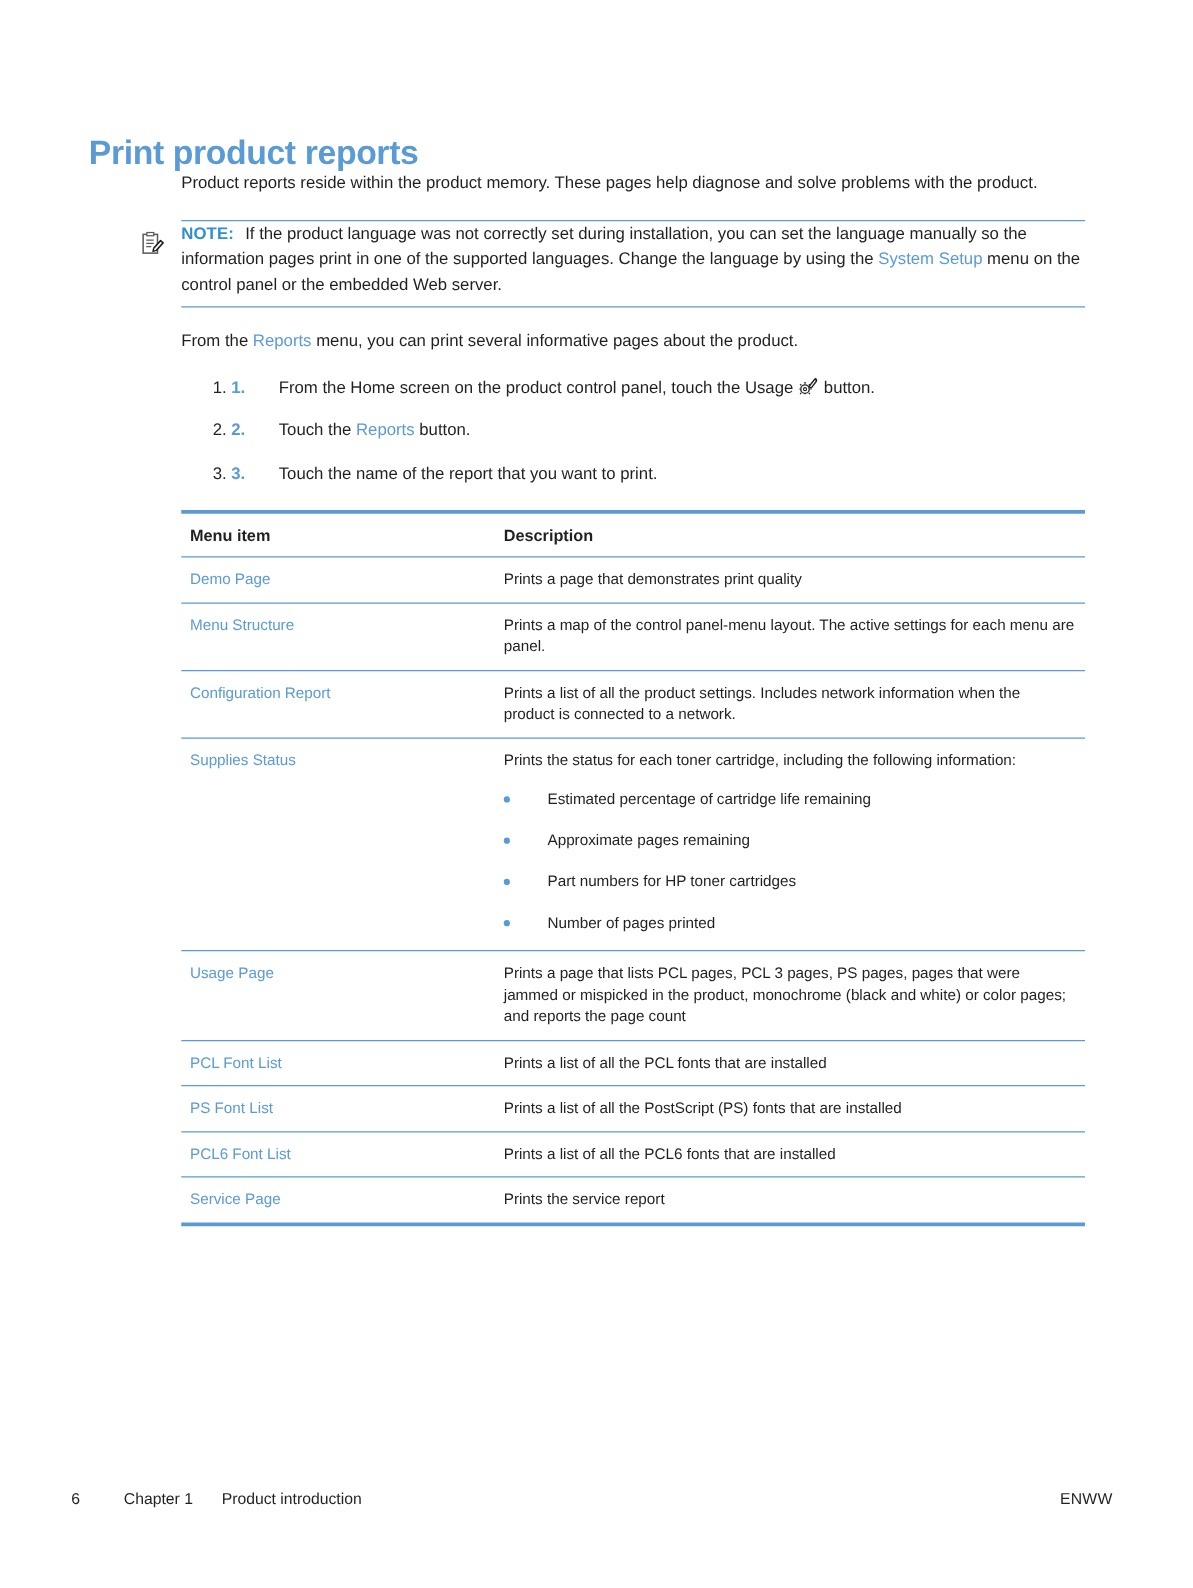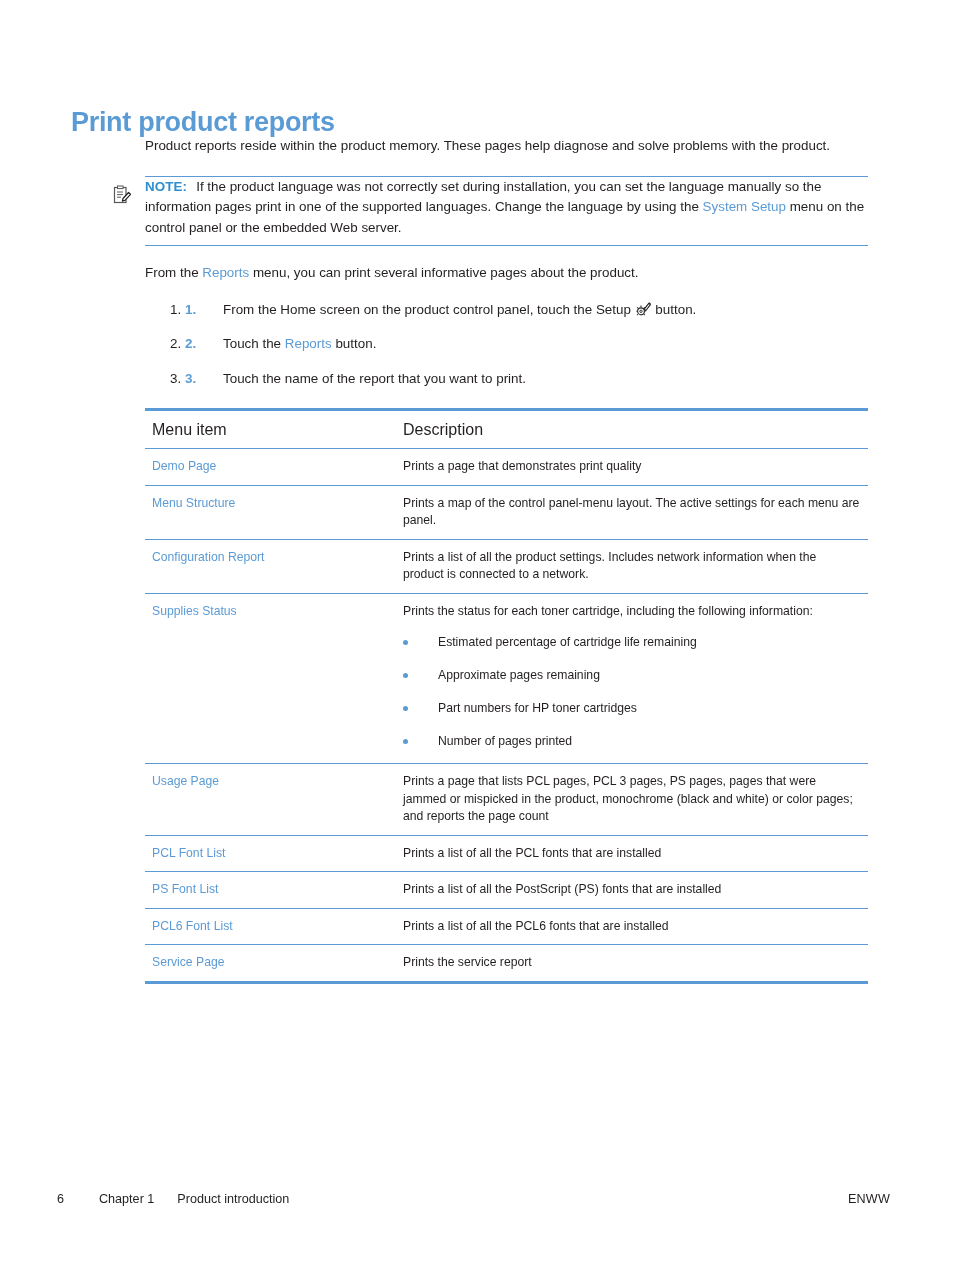--- a/index.html
+++ b/index.html
@@ -118,22 +118,22 @@
     position: absolute;
     left: 145px;
     top: 408px;
     width: 723px;
     border-collapse: collapse;
     border-top: 3.2px solid #5b9bd5;
     border-bottom: 3.2px solid #5b9bd5;
   }
   .report-table th {
     text-align: left;
-    font-size: 16px;
-    font-weight: normal;
+    font-size: 13px;
+    font-weight: bold;
     color: #231f20;
     padding: 10px 0 9px 7px;
     border-bottom: 1.6px solid #5b9bd5;
     vertical-align: top;
   }
   .report-table td {
     font-size: 12.2px;
     line-height: 17.5px;
     padding: 9px 0 9px 7px;
     border-bottom: 1px solid #5b9bd5;
@@ -210,21 +210,21 @@
       <div class="note-text">
         <span class="note-label">NOTE:</span><span class="note-gap"></span><span>If the product language was not correctly set during installation, you can set the language manually so the information pages print in one of the supported languages. Change the language by using the </span><span class="link">System Setup</span><span> menu on the control panel or the embedded Web server.</span>
       </div>
     </div>
 
     <p class="para after-note"><span>From the </span><span class="link">Reports</span><span> menu, you can print several informative pages about the product.</span></p>
 
     <ol class="steps">
 
       <li class="step">
-        <span class="step-num">1.</span><span>From the Home screen on the product control panel, touch the Setup </span><span class="inline-icon"><svg width="15" height="14" viewBox="0 0 15 14">
+        <span class="step-num">1.</span><span>From the Home screen on the product control panel, touch the Usage </span><span class="inline-icon"><svg width="15" height="14" viewBox="0 0 15 14">
             <circle cx="5" cy="9.3" r="3.4" fill="none" stroke="#231f20" stroke-width="1.1"></circle>
             <circle cx="5" cy="9.3" r="1.2" fill="none" stroke="#231f20" stroke-width="0.9"></circle>
             <g stroke="#231f20" stroke-width="1.1">
               <line x1="5" y1="4.9" x2="5" y2="3.6"></line>
               <line x1="5" y1="14.9" x2="5" y2="13.7"></line>
               <line x1="0.6" y1="9.3" x2="-0.1" y2="9.3"></line>
               <line x1="9.4" y1="9.3" x2="10.1" y2="9.3"></line>
               <line x1="1.9" y1="6.2" x2="1.1" y2="5.4"></line>
               <line x1="8.1" y1="12.4" x2="8.9" y2="13.2"></line>
               <line x1="8.1" y1="6.2" x2="8.9" y2="5.4"></line>

